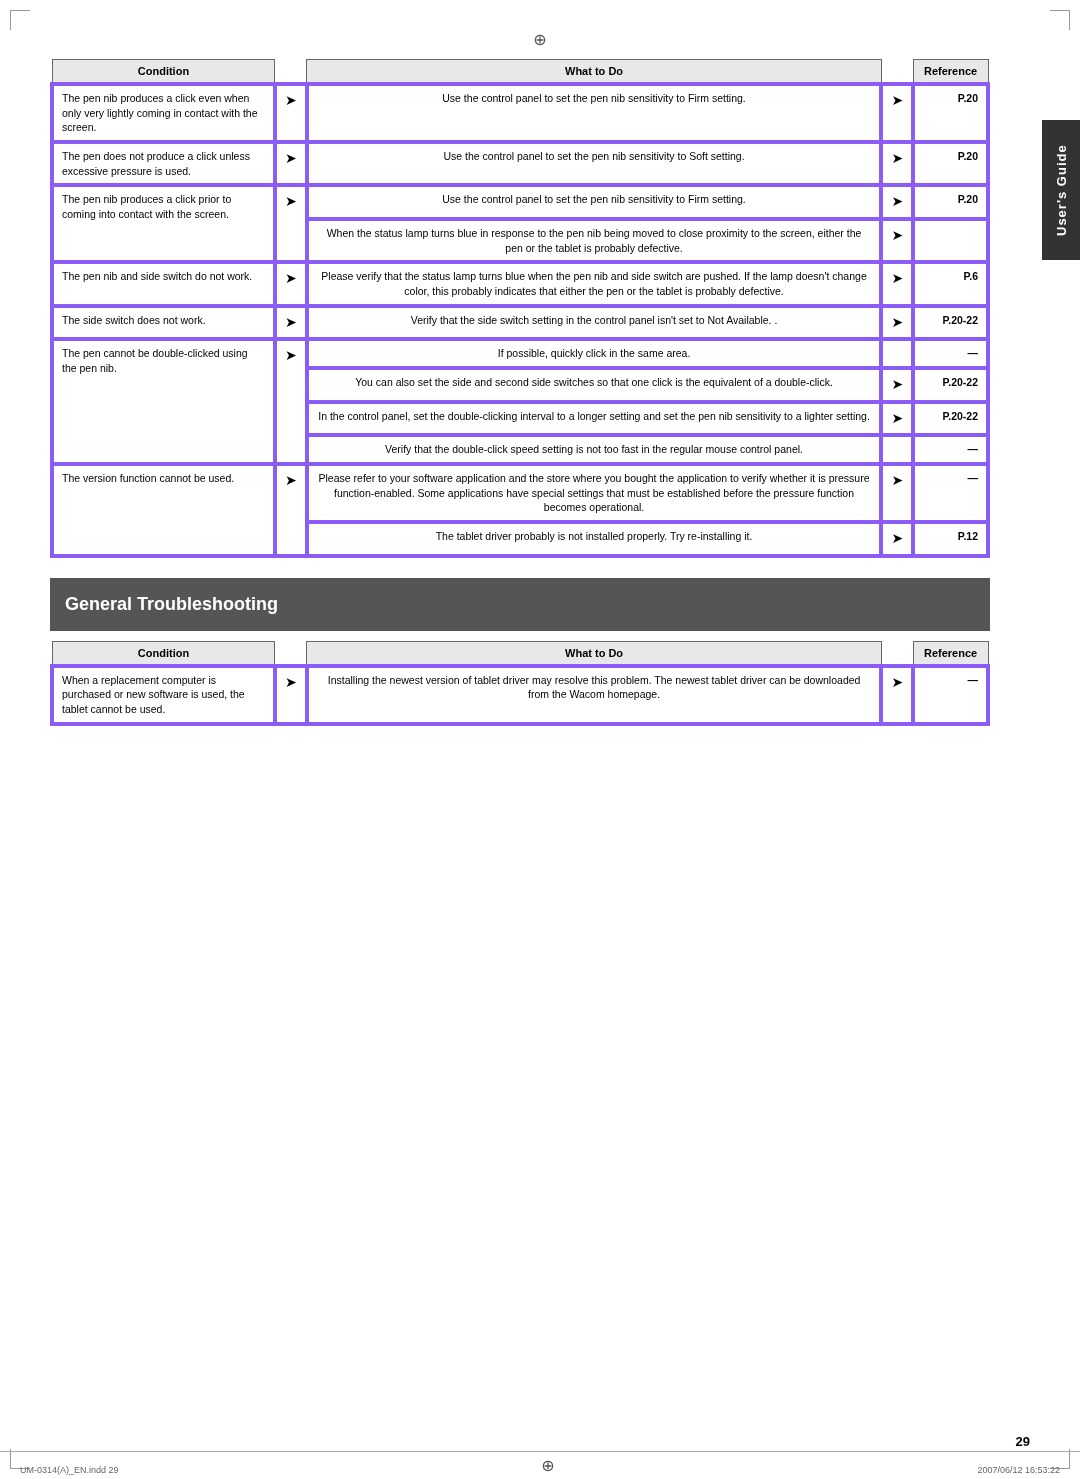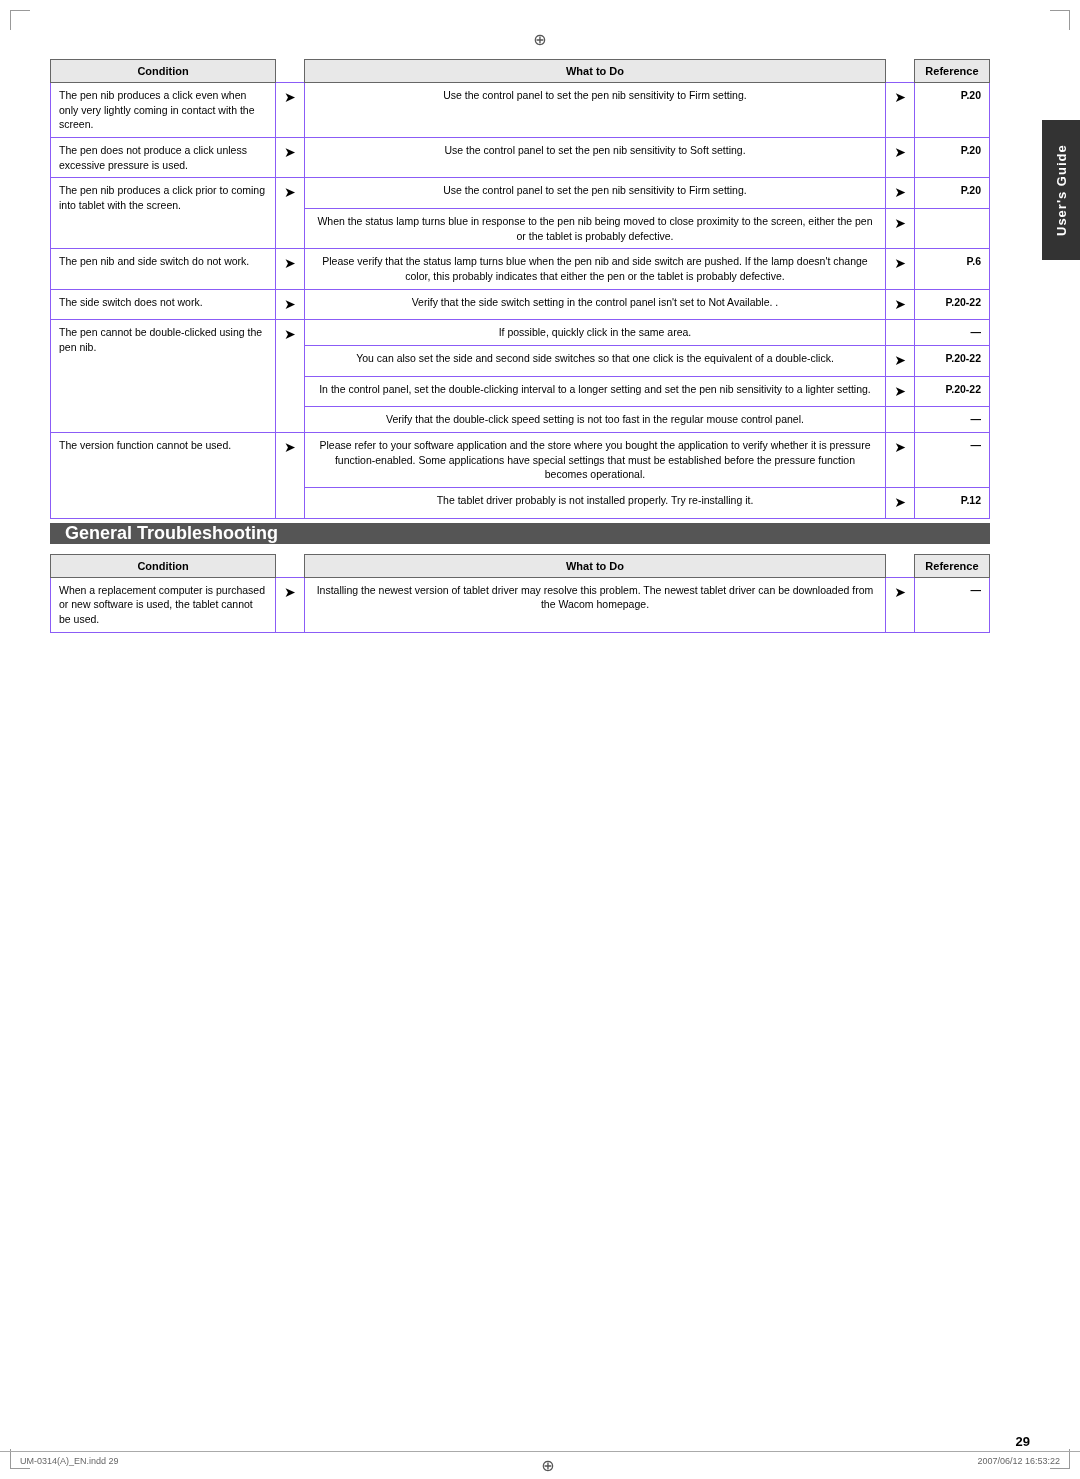--- a/index.html
+++ b/index.html
@@ -73,37 +73,37 @@
     .main-title-box h2 {
       font-size: 14px;
       font-weight: bold;
       text-align: center;
     }
 
     
     .troubleshoot-table {
       width: 100%;
       border-collapse: collapse;
-      margin-bottom: 4px;
+      margin-bottom: 20px;
       margin-right: 40px;
       font-size: 10.5px;
       border-radius: 12px;
     }
 
     .troubleshoot-table th {
       background: #e8e8e8;
       border: 1px solid #666;
       padding: 5px 8px;
       text-align: center;
       font-weight: bold;
       font-size: 11px;
     }
 
     .troubleshoot-table td {
-      border: 1px solid #8b5cf6;
+      border: 4px solid #8b5cf6;
       padding: 5px 8px;
       vertical-align: top;
       line-height: 1.4;
     }
 
     .col-condition { width: 24%; }
     .col-what { width: 62%; text-align: center; }
     .col-ref { width: 8%; text-align: center; font-weight: bold; }
 
     .arrow-cell {
@@ -120,35 +120,35 @@
       font-size: 10.5px;
       padding-top: 6px;
     }
 
     
     .section-title {
       background: #555;
       color: #fff;
       font-size: 18px;
       font-weight: bold;
-      padding: 0 15px;
+      padding: 16px 15px;
       margin-bottom: 10px;
       margin-right: 40px;
     }
 
     
     .bottom-bar {
       position: absolute;
       bottom: 0;
       left: 0;
       right: 0;
       border-top: 1px solid #aaa;
       display: flex;
       justify-content: space-between;
-      align-items: flex-start;
+      align-items: flex-end;
       padding: 4px 20px;
       font-size: 9px;
       color: #666;
     }
 
     .page-number-box {
       position: absolute;
       bottom: 30px;
       right: 50px;
       font-size: 13px;
@@ -206,21 +206,21 @@
 
         <tr>
           <td class="col-condition">The pen does not produce a click unless excessive pressure is used.</td>
           <td class="arrow-cell">➤</td>
           <td class="col-what">Use the control panel to set the pen nib sensitivity to Soft setting.</td>
           <td class="arrow-cell">➤</td>
           <td class="ref-cell">P.20</td>
         </tr>
 
         <tr>
-          <td class="col-condition" rowspan="2">The pen nib produces a click prior to coming into tablet with the screen.</td>
+          <td class="col-condition" rowspan="2">The pen nib produces a click prior to coming into contact with the screen.</td>
           <td class="arrow-cell" rowspan="2">➤</td>
           <td class="col-what">Use the control panel to set the pen nib sensitivity to Firm setting.</td>
           <td class="arrow-cell">➤</td>
           <td class="ref-cell">P.20</td>
         </tr>
         <tr>
           <td class="col-what">When the status lamp turns blue in response to the pen nib being moved to close proximity to the screen, either the pen or the tablet is probably defective.</td>
           <td class="arrow-cell">➤</td>
           <td class="ref-cell"></td>
         </tr>

